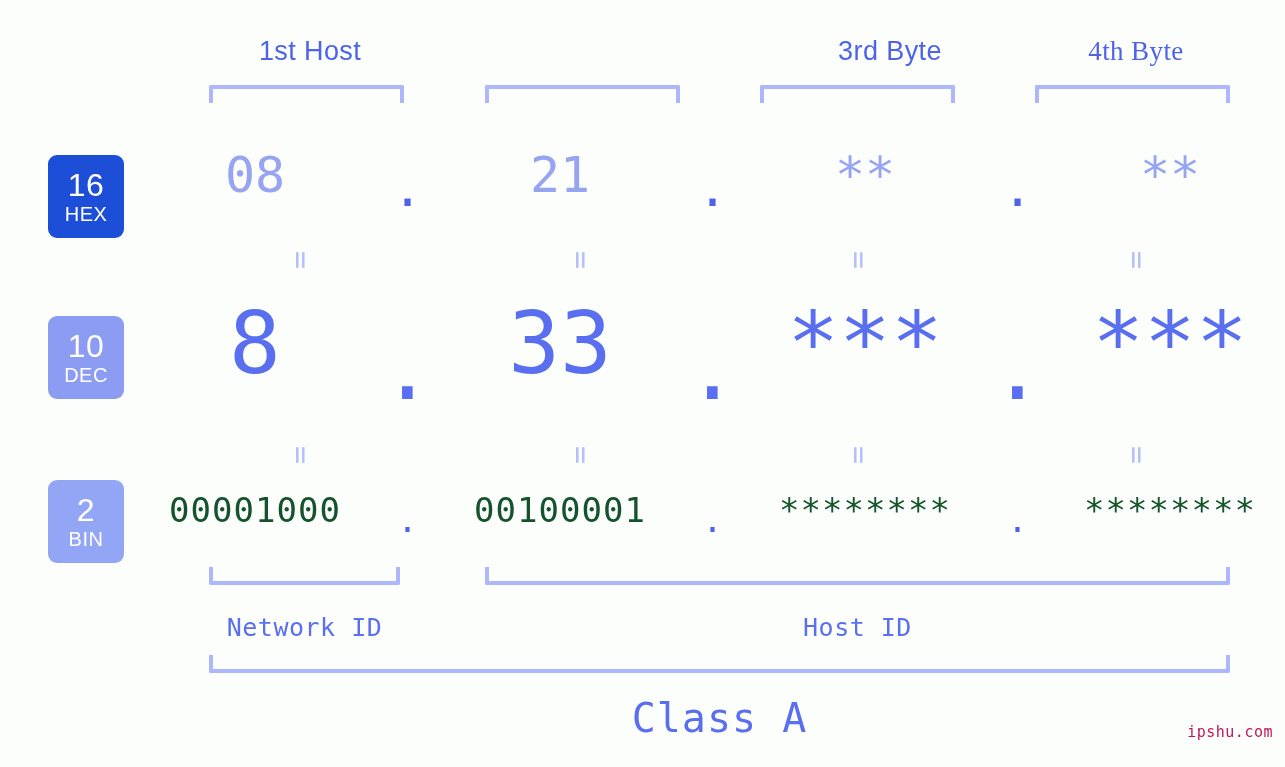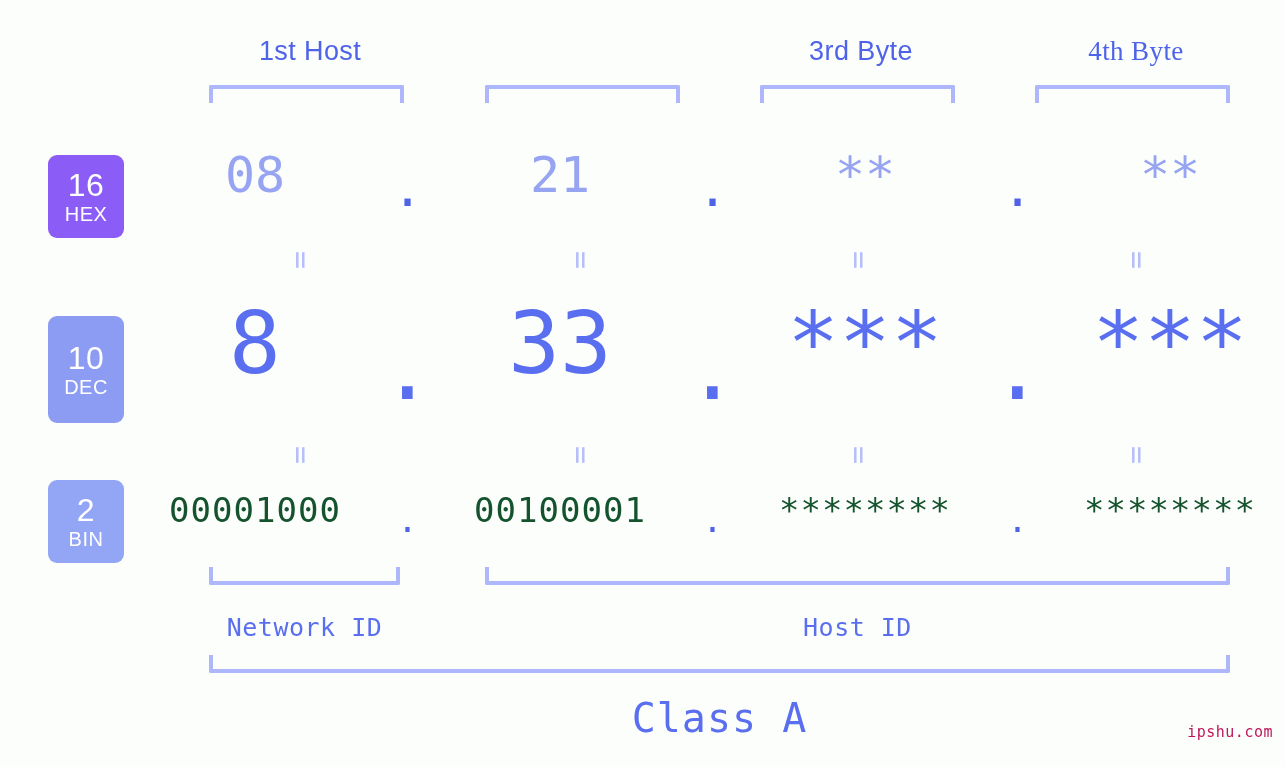--- a/index.html
+++ b/index.html
@@ -69,22 +69,22 @@
     font-family: "Liberation Sans", sans-serif;
     font-weight: 400;
     letter-spacing: 0.5px;
   }
   .badge .tag {
     font-size: 20px;
     font-family: "Liberation Sans", sans-serif;
     margin-top: 3px;
     letter-spacing: 0.5px;
   }
-  #badge-hex { top: 155px; height: 83px; background: #8b5cf6; }
-  #badge-dec { top: 316px; height: 107px; background: #8c9cf3; }
+  #badge-hex { top: 155px; height: 83px; background: #1d4ed8; }
+  #badge-dec { top: 316px; height: 83px; background: #8c9cf3; }
   #badge-bin { top: 480px; height: 83px; background: #93a6f5; }
 
   
   .vrow {
     position: absolute;
     left: 140px;
     width: 1145px;
     display: flex;
     align-items: flex-start;
     font-family: "DejaVu Sans Mono", monospace;
@@ -151,21 +151,21 @@
     font-size: 15px;
     letter-spacing: 0.5px;
   }
 </style>
 </head>
 <body>
 
 <div id="stage">
 
   <div class="byte-head" style="left:196px; top:36px; width:228px;">1st Host</div>
-  <div class="byte-head" style="left:747px; top:36px; width:228px;">3rd Byte</div>
+  <div class="byte-head" style="left:776px; top:36px; width:228px;">3rd Byte</div>
   <div class="byte-head" style="left:1022px; top:36px; width:228px;font-family:Liberation Serif, serif;">4th Byte</div>
 
   <div class="brk brk-down" style="left:209px; top:85px; width:195px; height:18px;"></div>
   <div class="brk brk-down" style="left:485px; top:85px; width:195px; height:18px;"></div>
   <div class="brk brk-down" style="left:760px; top:85px; width:195px; height:18px;"></div>
   <div class="brk brk-down" style="left:1035px; top:85px; width:195px; height:18px;"></div>
 
   <div class="badge" id="badge-hex">
     <span class="num">16</span>
     <span class="tag">HEX</span>

